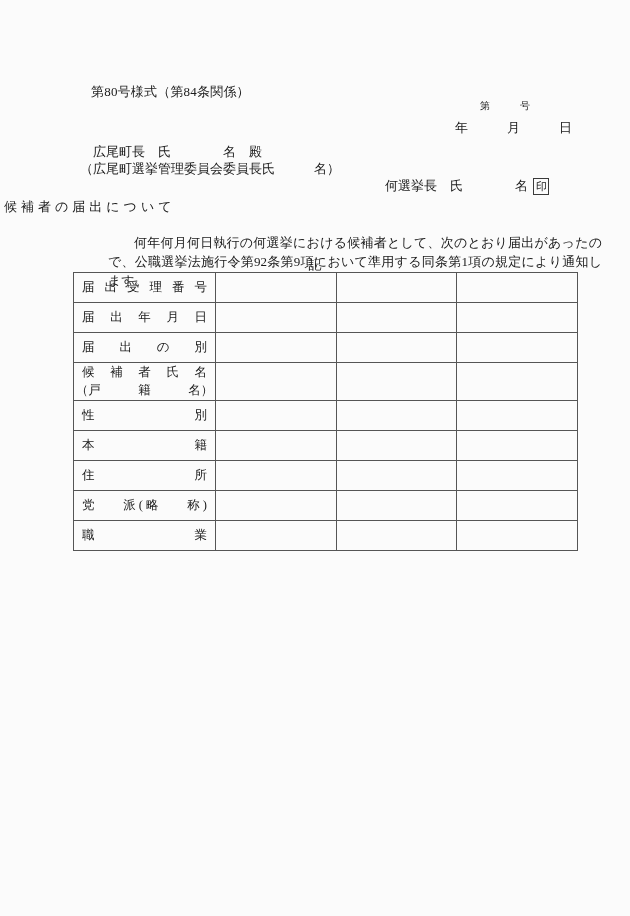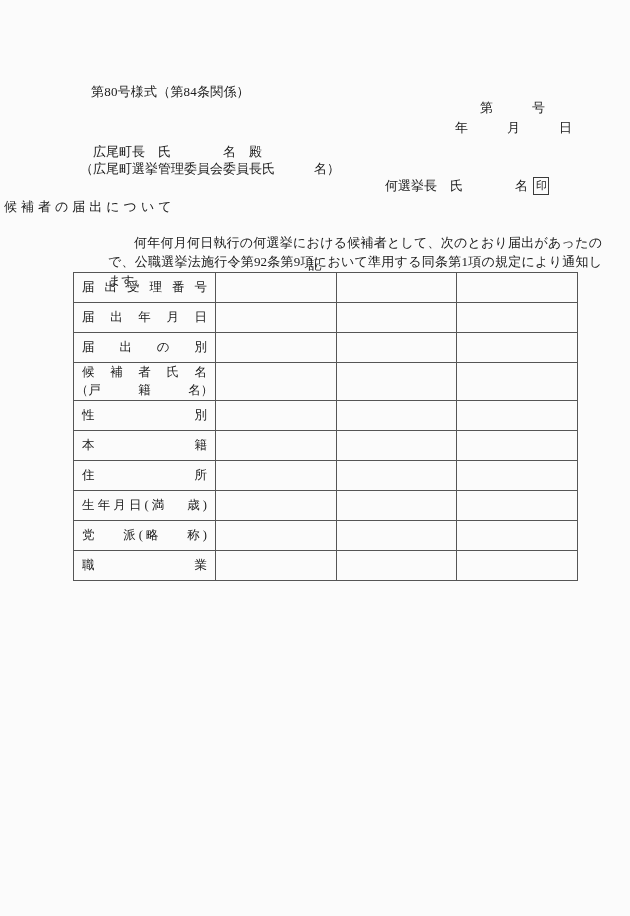--- a/index.html
+++ b/index.html
@@ -28,21 +28,21 @@
     font-size: 13px;
     letter-spacing: 0.2px;
     white-space: nowrap;
     margin-left: 23px;
   }
 
   .doc-number {
     position: absolute;
     left: 480px;
     top: 99px;
-    font-size: 13px;
+    font-size: 10px;
     white-space: nowrap;
   }
   .doc-date {
     position: absolute;
     left: 455px;
     top: 119px;
     font-size: 13px;
     white-space: nowrap;
     font-family: Liberation Mono, monospace;
   }
@@ -63,20 +63,21 @@
     font-family: Liberation Serif, serif;
   }
 
   .sender {
     position: absolute;
     left: 385px;
     top: 177px;
     font-size: 13px;
     white-space: nowrap;
     display: flex;
+    align-items: center;
   }
   .seal-box {
     display: inline-block;
     border: 1px solid #3a3a3a;
     font-size: 11px;
     line-height: 1;
     padding: 2px 1px 2px 2px;
     margin-left: 5px;
     vertical-align: middle;
   }
@@ -285,33 +286,20 @@
             </div>
           </td>
           <td class="data-cell"></td>
           <td class="data-cell"></td>
           <td class="data-cell"></td>
         </tr>
         <tr>
           <td class="label-cell">
             <div class="label-stack">
               <div class="label-line">
-                <span>生 年 月 日 ( 満</span>
-                <span>歳 )</span>
-              </div>
-            </div>
-          </td>
-          <td class="data-cell"></td>
-          <td class="data-cell"></td>
-          <td class="data-cell"></td>
-        </tr>
-        <tr>
-          <td class="label-cell">
-            <div class="label-stack">
-              <div class="label-line">
                 <span>党</span>
                 <span>派 ( 略</span>
                 <span>称 )</span>
               </div>
             </div>
           </td>
           <td class="data-cell"></td>
           <td class="data-cell"></td>
           <td class="data-cell"></td>
         </tr>

